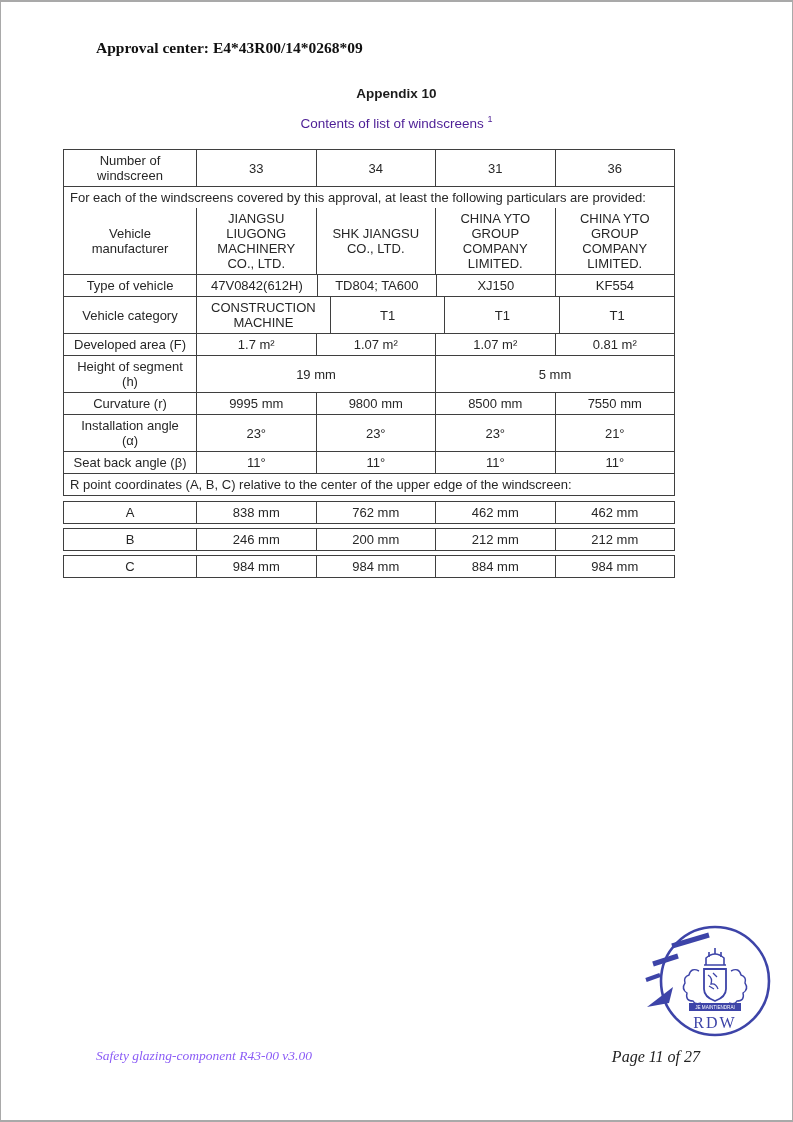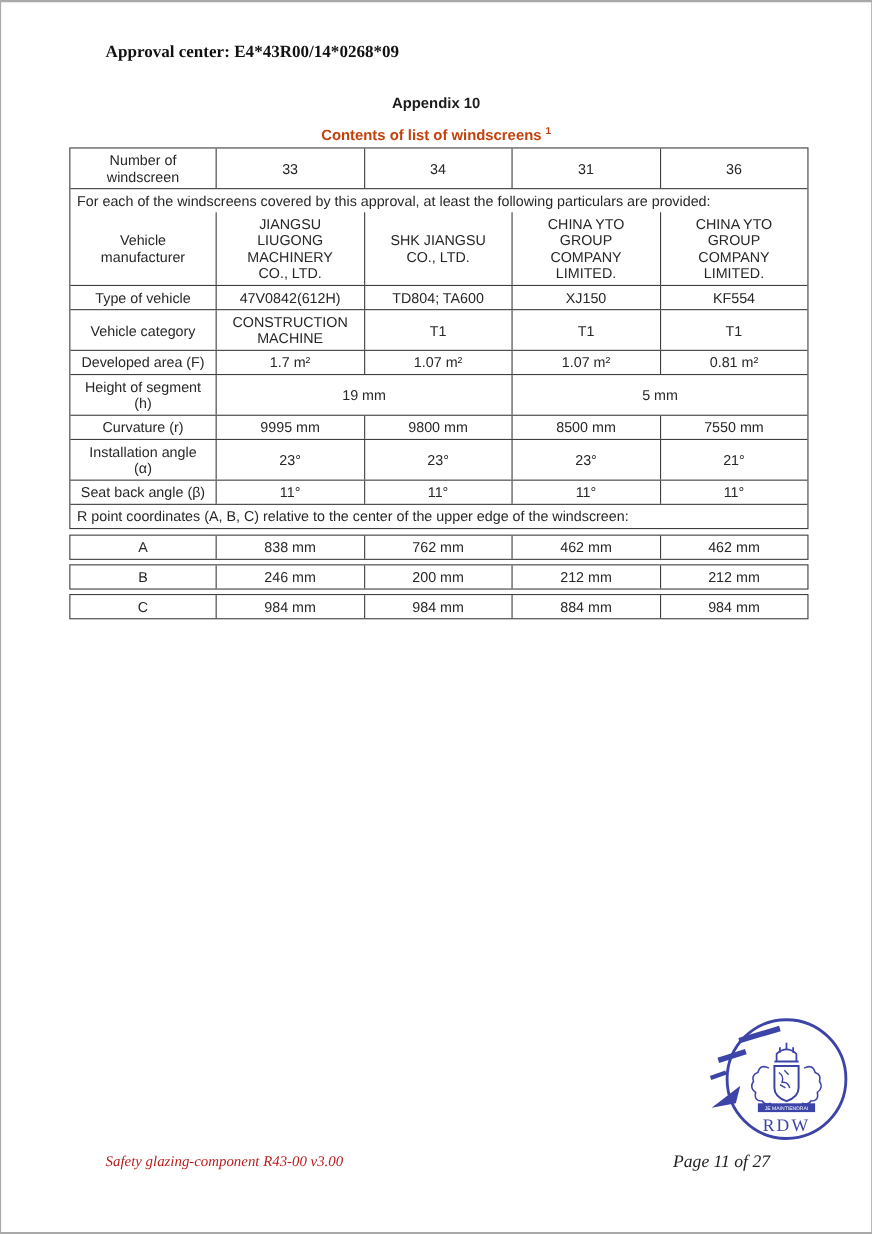--- a/index.html
+++ b/index.html
@@ -19,26 +19,26 @@
     font-family:"Liberation Serif",serif;
     font-weight:bold;font-size:15.5px;color:#111;
   }
   .approval-line .num{margin-left:4px;}
   .appendix-title{
     position:absolute;left:0;right:0;top:84px;
     text-align:center;font-weight:bold;font-size:13.5px;color:#1c1c1c;
   }
   .doc-subtitle{
     position:absolute;left:0;right:0;top:112px;
-    text-align:center;font-weight:bold;font-size:13.5px;color:#c2410c;
+    text-align:center;font-weight:normal;font-size:13.5px;color:#4c1d95;
   }
   .doc-subtitle sup{font-size:9px;}
 
   .tablewrap{
-    position:absolute;left:62px;top:132px;width:672px;
+    position:absolute;left:62px;top:147px;width:612px;
     font-size:13px;line-height:15px;color:#272727;
   }
   .tbl{border:1px solid #3f3f3f;}
   .trow{display:flex;align-items:stretch;}
   .tbl .section + .section .trow:first-child,
   .tbl .section .trow + .trow,
   .tbl .fullrow{border-top:1px solid #3f3f3f;}
   .tcell{
     display:flex;align-items:center;justify-content:center;
     text-align:center;box-sizing:border-box;
@@ -46,21 +46,21 @@
   }
   .tlabel{width:132px;flex:none;padding:3px 8px;}
   .tvalue{flex:1 1 0;border-left:1px solid #3f3f3f;}
   .fullrow{padding:3px 6px;text-align:left;}
   .ctbl{border:1px solid #3f3f3f;margin-top:4px;}
   .ctbl.first{margin-top:5px;}
 
   .footer-left{
     position:absolute;left:95px;top:1046px;
     font-family:"Liberation Serif",serif;font-style:italic;
-    font-size:13.5px;color:#b91c1c;
+    font-size:13.5px;color:#8b5cf6;
   }
   .footer-right{
     position:absolute;right:92px;top:1046px;
     font-family:"Liberation Serif",serif;font-style:italic;
     font-size:16px;color:#222;
   }
   .stamp{position:absolute;left:644px;top:921px;}
 </style>
 </head>
 <body>

